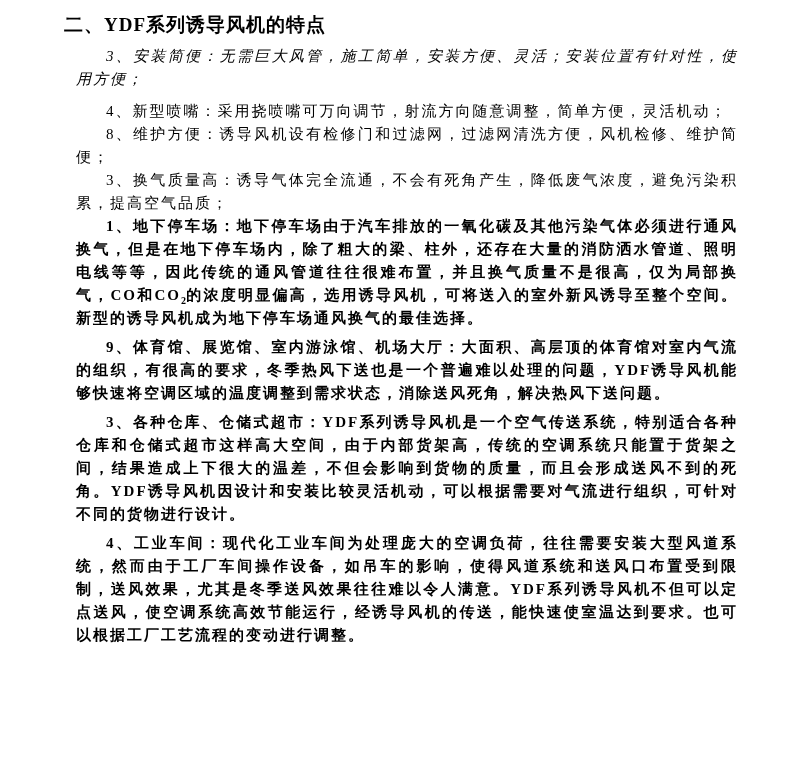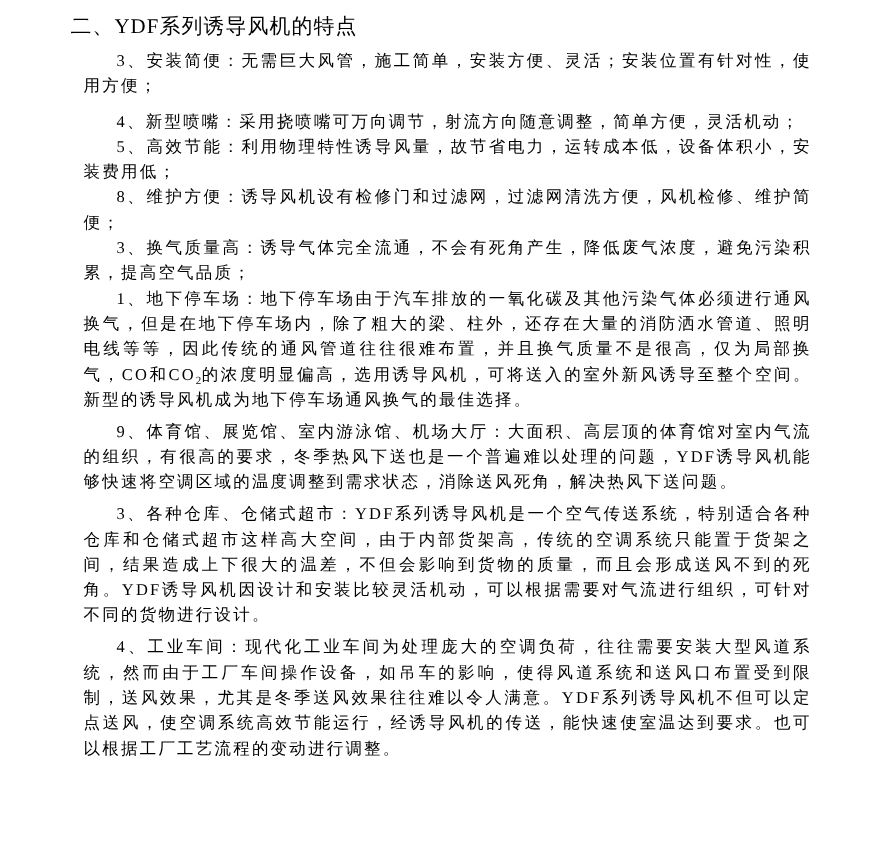--- a/index.html
+++ b/index.html
@@ -15,59 +15,60 @@
     overflow: hidden;
   }
   .page {
     box-sizing: border-box;
     width: 800px;
     height: 775px;
     padding: 10px 62px 0 76px;
   }
   .section-heading {
     font-size: 19px;
-    font-weight: normal;
+    font-weight: bold;
     letter-spacing: 1px;
     margin: 2px 0 7px -12px;
     line-height: 26px;
   }
   .section-heading.second {
     margin-top: 15px;
     margin-bottom: 9px;
   }
   .body-text {
     font-size: 15px;
     letter-spacing: 2px;
     line-height: 23px;
     text-indent: 2em;
     text-align: justify;
     margin: 0;
   }
   .feature-item.gap-after {
     margin-bottom: 9px;
+    font-style: italic;
   }
   .application-paragraph {
     margin-bottom: 6px;
+    font-weight: bold;
   }
   sub {
     font-size: 10px;
     letter-spacing: 0;
     line-height: 0;
   }
 </style>
 </head>
 <body>
 
 <div class="page">
 
   <h2 class="section-heading">二、YDF系列诱导风机的特点</h2>
 
   <p class="body-text feature-item gap-after">3、安装简便：无需巨大风管，施工简单，安装方便、灵活；安装位置有针对性，使用方便；</p>
   <p class="body-text feature-item">4、新型喷嘴：采用挠喷嘴可万向调节，射流方向随意调整，简单方便，灵活机动；</p>
-  <p class="body-text feature-item">5、高效节能：利用物理特性诱导风量，故节省电力，运转成本低，设备体积小，安装费用低；</p>
   <p class="body-text feature-item">8、维护方便：诱导风机设有检修门和过滤网，过滤网清洗方便，风机检修、维护简便；</p>
   <p class="body-text feature-item">3、换气质量高：诱导气体完全流通，不会有死角产生，降低废气浓度，避免污染积累，提高空气品质；</p>
 
 
   <p class="body-text application-paragraph"><span>1、地下停车场：地下停车场由于汽车排放的一氧化碳及其他污染气体必须进行通风换气，但是在地下停车场内，除了粗大的梁、柱外，还存在大量的消防洒水管道、照明电线等等，因此传统的通风管道往往很难布置，并且换气质量不是很高，仅为局部换气，CO和CO</span><sub>2</sub><span>的浓度明显偏高，选用诱导风机，可将送入的室外新风诱导至整个空间。新型的诱导风机成为地下停车场通风换气的最佳选择。</span></p>
 
   <p class="body-text application-paragraph">9、体育馆、展览馆、室内游泳馆、机场大厅：大面积、高层顶的体育馆对室内气流的组织，有很高的要求，冬季热风下送也是一个普遍难以处理的问题，YDF诱导风机能够快速将空调区域的温度调整到需求状态，消除送风死角，解决热风下送问题。</p>
 
   <p class="body-text application-paragraph">3、各种仓库、仓储式超市：YDF系列诱导风机是一个空气传送系统，特别适合各种仓库和仓储式超市这样高大空间，由于内部货架高，传统的空调系统只能置于货架之间，结果造成上下很大的温差，不但会影响到货物的质量，而且会形成送风不到的死角。YDF诱导风机因设计和安装比较灵活机动，可以根据需要对气流进行组织，可针对不同的货物进行设计。</p>
 

